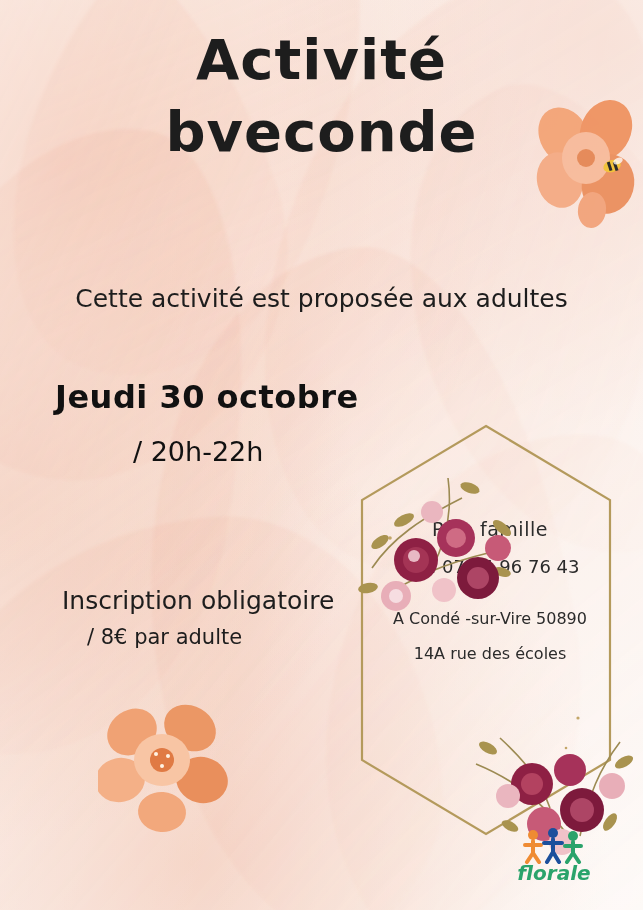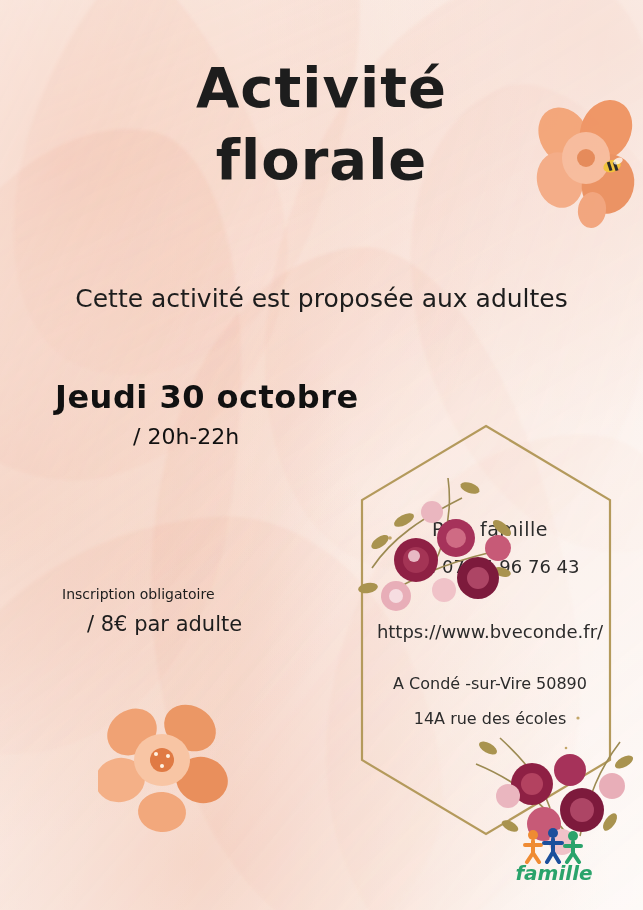--- a/index.html
+++ b/index.html
@@ -63,21 +63,20 @@
     position: absolute;
     left: 0; right: 0;
     top: 24px;
     text-align: center;
     font-family: "DejaVu Sans", sans-serif;
     font-weight: bold;
     font-size: 56px;
     line-height: 1.28;
     letter-spacing: 1px;
     color: #1d1d1d;
-    margin-top: 28px;
   }
 
   .subtitle {
     position: absolute;
     left: 0; right: 0;
     top: 284px;
     text-align: center;
     font-size: 25px;
     color: #1d1d1d;
   }
@@ -88,33 +87,33 @@
     top: 378px;
     color: #111;
   }
   .date-main {
     font-size: 32px;
     font-weight: bold;
     letter-spacing: .5px;
     text-align: center;
   }
   .date-hours {
-    font-size: 22px;
-    margin-top: 8px;
+    font-size: 27px;
+    margin-top: 20px;
     margin-left: 78px;
     font-weight: normal;
   }
 
   .price-block {
     position: absolute;
     left: 62px;
     top: 586px;
     color: #1d1d1d;
   }
-  .price-line1 { font-size: 14px; }
+  .price-line1 { font-size: 25px; }
   .price-line2 { font-size: 21px; margin-top: 10px; margin-left: 25px; }
 
   
   .hex {
     position: absolute;
     left: 352px;
     top: 418px;
     width: 268px;
     height: 424px;
   }
@@ -182,21 +181,21 @@
   <div class="petal p3"></div>
   <div class="petal p4"></div>
   <div class="petal p5"></div>
   <div class="petal p6"></div>
   <div class="petal p7"></div>
   <div class="petal p8"></div>
   <div class="veil"></div>
 
   <div class="title">
     <div>Activité</div>
-    <div>florale</div>
+    <div>bveconde</div>
   </div>
 
   <div class="subtitle">Cette activité est proposée aux adultes</div>
 
   <div class="date-block">
     <div class="date-main">Jeudi 30 octobre</div>
     <div class="date-hours">/ 20h-22h</div>
   </div>
 
   <div class="price-block">
@@ -230,21 +229,20 @@
       <circle cx="38" cy="120" r="1.8" fill="#c2a668"></circle>
       <circle cx="46" cy="150" r="1.4" fill="#c2a668"></circle>
       <circle cx="226" cy="300" r="1.6" fill="#c2a668"></circle>
       <circle cx="214" cy="330" r="1.3" fill="#c2a668"></circle>
     </svg>
   </div>
 
   <div class="contact">
     <div class="pole">Pôle  famille</div>
     <div class="tel">Tel : 07 44 96 76 43</div>
-    <div class="site">https://www.bveconde.fr/</div>
     <div class="addr1">A Condé -sur-Vire 50890</div>
     <div class="addr2">14A rue des écoles</div>
   </div>
 
   <div class="cluster cl-top">
     <svg width="190" height="170" viewBox="0 0 190 170">
       <g stroke="#9c8a52" stroke-width="1.6" fill="none">
         <path d="M20 100 C40 70, 70 50, 110 30"></path>
         <path d="M30 130 C60 110, 90 96, 140 84"></path>
         <path d="M96 10 C100 40, 96 70, 80 100"></path>
@@ -322,16 +320,16 @@
     <div class="figs">
       <svg width="70" height="36" viewBox="0 0 70 36" style="display:block;margin:0 auto;">
         <circle cx="14" cy="7" r="5" fill="#ef8b33"></circle>
         <path d="M14 13 L14 25 M6 17 L22 17 M14 25 L8 34 M14 25 L20 34" stroke="#ef8b33" stroke-width="4" stroke-linecap="round" fill="none"></path>
         <circle cx="34" cy="5" r="5" fill="#1b4f9c"></circle>
         <path d="M34 11 L34 24 M25 15 L43 15 M34 24 L28 34 M34 24 L40 34" stroke="#1b4f9c" stroke-width="4" stroke-linecap="round" fill="none"></path>
         <circle cx="54" cy="8" r="5" fill="#2aa36b"></circle>
         <path d="M54 14 L54 25 M46 18 L62 18 M54 25 L48 34 M54 25 L60 34" stroke="#2aa36b" stroke-width="4" stroke-linecap="round" fill="none"></path>
       </svg>
     </div>
-    <div class="line2">famille</div>
+    <div class="line2">florale</div>
   </div>
 
 </div>
 
 </body></html>

